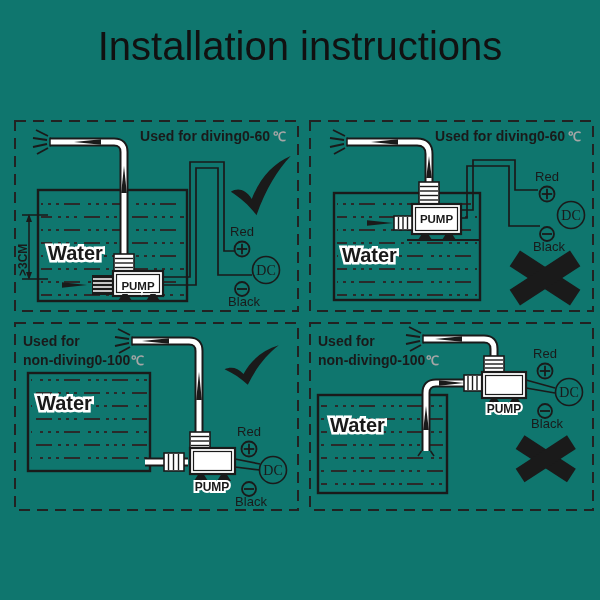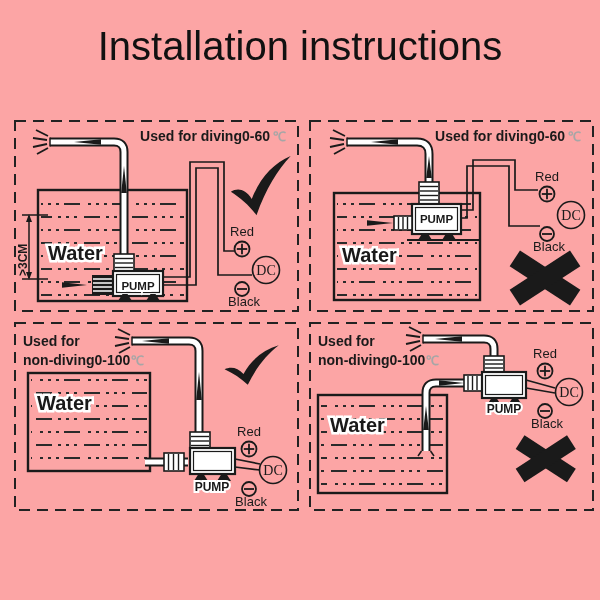--- a/index.html
+++ b/index.html
@@ -1,16 +1,16 @@
 <!DOCTYPE html>
 <html><head>
 <meta charset="utf-8">
 <style>
   html,body{margin:0;padding:0;background:#fff;}
-  #stage{position:relative;width:600px;height:600px;background:#fca5a5;overflow:hidden;
+  #stage{position:relative;width:600px;height:600px;background:#0f766e;overflow:hidden;
          font-family:"Liberation Sans",sans-serif;}
   #title{position:absolute;top:24px;left:0;width:600px;text-align:center;
          font-size:40px;color:#111;letter-spacing:0;white-space:nowrap;}
   svg text{font-family:"Liberation Sans",sans-serif;fill:#1a1a1a;}
   .hdr{font-size:14px;font-weight:bold;}
   .cel{font-size:13px;font-weight:bold;fill:#a6a6a6;}
   .water-lbl{font-size:20px;font-weight:bold;paint-order:stroke;stroke:#fff;stroke-width:5;}
   .pump-lbl{font-size:11.5px;font-weight:bold;text-anchor:middle;paint-order:stroke;stroke:#fff;stroke-width:4;}
   .plug-lbl{font-size:13px;}
   .dc-lbl{font-family:"Liberation Serif",serif;font-size:14px;text-anchor:middle;}

